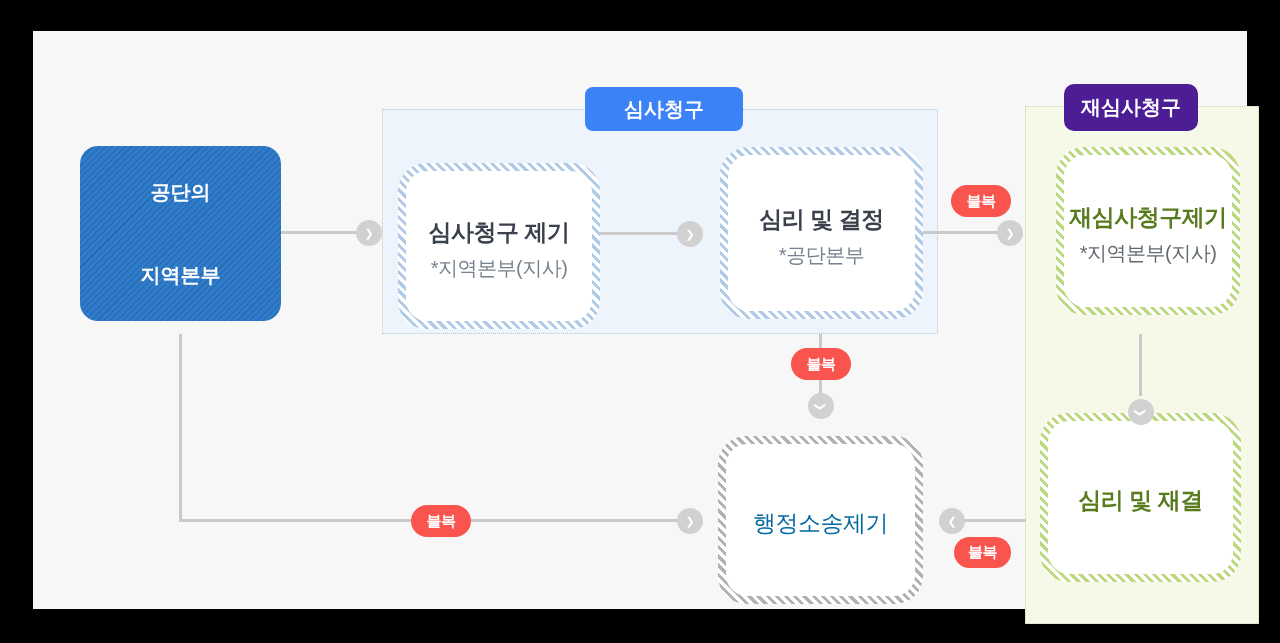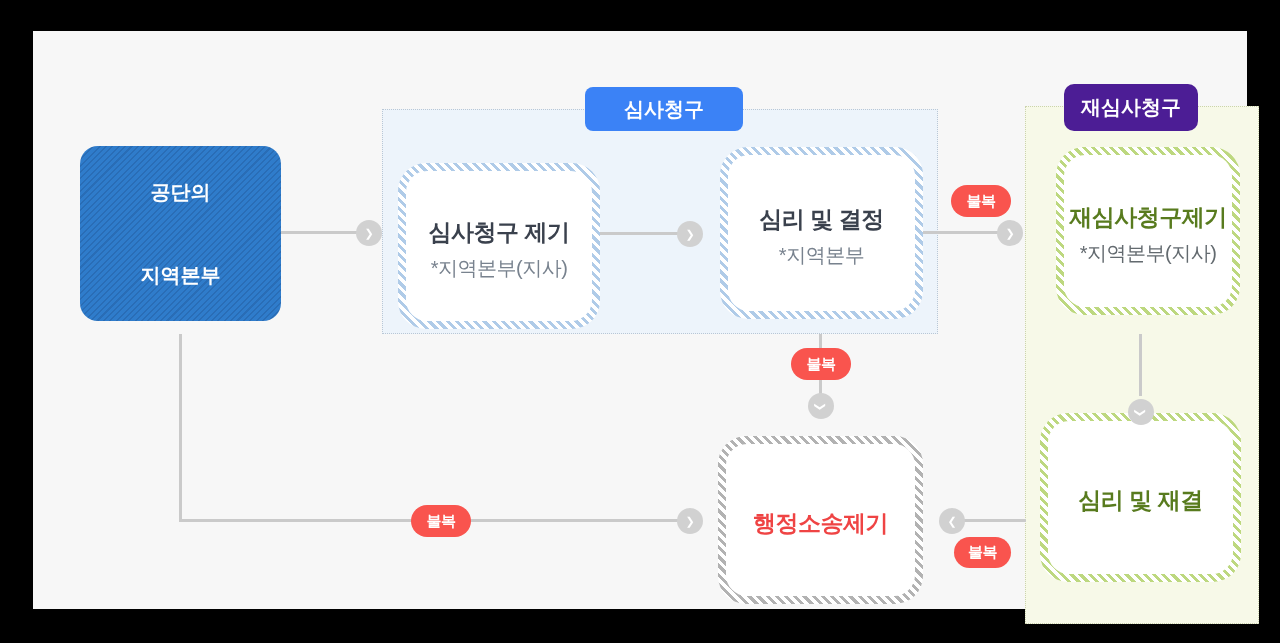--- a/index.html
+++ b/index.html
@@ -44,21 +44,21 @@
   .hbox .inner {
     width:100%; height:100%; background:#fff; border-radius:21px;
     display:flex; flex-direction:column; align-items:center; justify-content:center;
     text-align:center; gap:7px; padding-top:6px;
   }
   .hatch-blue  { background-image:repeating-linear-gradient(45deg, #AFCBE8 0 3px, #ffffff 3px 6.5px); }
   .hatch-green { background-image:repeating-linear-gradient(45deg, #BDD87F 0 3px, #ffffff 3px 6.5px); }
   .hatch-gray  { background-image:repeating-linear-gradient(45deg, #B2B2B2 0 3px, #ffffff 3px 6.5px); }
   .box-title    { font-size:23px; font-weight:bold; color:#3A414D; letter-spacing:-0.5px; }
   .box-title.green { color:#587B1E; }
-  .box-title.gray  { color:#ef4444; font-weight:700; }
+  .box-title.gray  { color:#0369a1; font-weight:400; }
   .box-subtitle { font-size:20px; color:#78828E; letter-spacing:-0.5px; }
   .box-subtitle.dark { color:#636A6F; }
   .b-simsa-file   { left:365px; top:132px; width:202px; height:166px; }
   .b-simsa-decide { left:687px; top:116px; width:203px; height:172px; }
   .b-jae-file     { left:1007px; top:116px; width:184px; height:168px;margin-left:16px; }
   .b-jae-decide   { left:1007px; top:382px; width:201px; height:169px; }
   .b-lawsuit      { left:685px;  top:405px; width:205px; height:168px; }
   
   .line { position:absolute; background:#CACACA; z-index:1; }
   .arrow-circle {
@@ -92,21 +92,21 @@
     <div class="hbox hatch-blue b-simsa-file">
       <div class="inner">
         <div class="box-title">심사청구 제기</div>
         <div class="box-subtitle">*지역본부(지사)</div>
       </div>
     </div>
 
     <div class="hbox hatch-blue b-simsa-decide">
       <div class="inner">
         <div class="box-title">심리 및 결정</div>
-        <div class="box-subtitle">*지역본부</div>
+        <div class="box-subtitle">*공단본부</div>
       </div>
     </div>
 
     <div class="section jaesimsa"></div>
     <div class="badge green">재심사청구</div>
 
     <div class="hbox hatch-green b-jae-file">
       <div class="inner">
         <div class="box-title green">재심사청구제기</div>
         <div class="box-subtitle dark">*지역본부(지사)</div>

